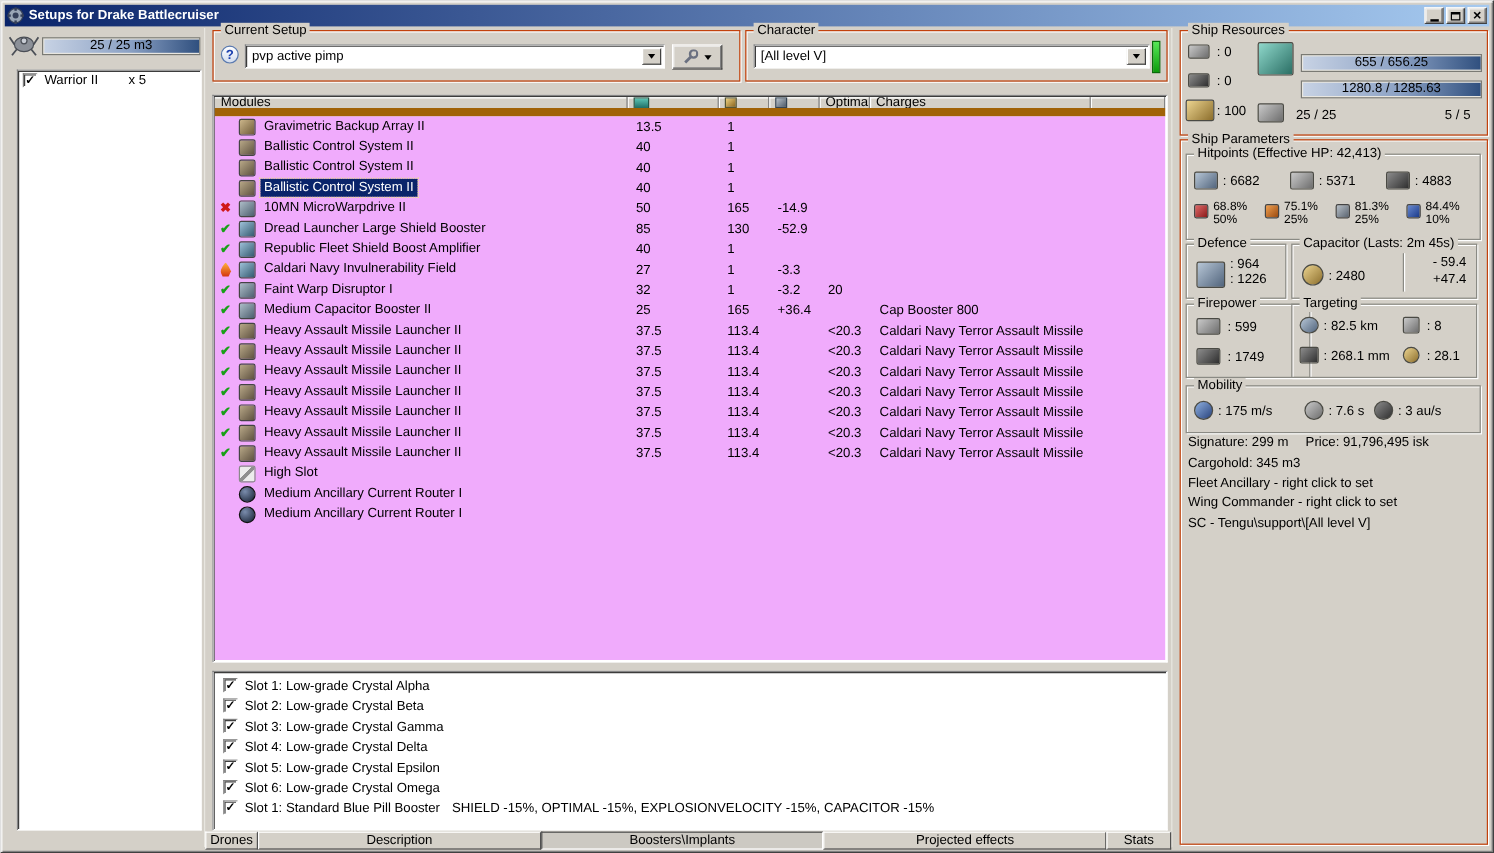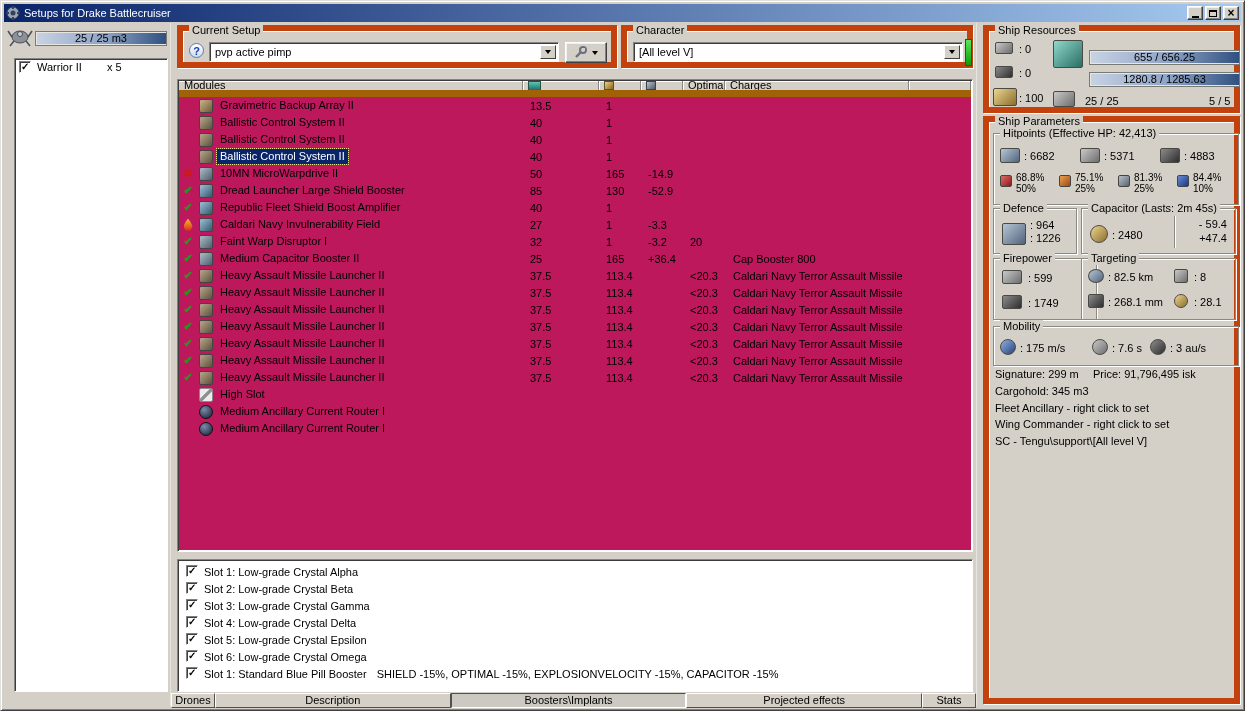--- a/index.html
+++ b/index.html
@@ -2,29 +2,29 @@
 <html><head>
 <meta charset="utf-8">
 <style>
   *{margin:0;padding:0;box-sizing:border-box;font-style:normal}
   html,body{width:1245px;height:711px}
   body{font-family:"Liberation Sans",sans-serif;font-size:11px;color:#000;background:#d4d0c8;position:relative;overflow:hidden}
   .window{position:absolute;inset:0;background:#d4d0c8;border:1px solid;border-color:#dfdfdf #404040 #404040 #dfdfdf;box-shadow:inset 1px 1px 0 #fff,inset -1px -1px 0 #808080}
 
   
   .titlebar{position:absolute;left:3px;top:3px;right:3px;height:18px;display:flex;align-items:center;background:linear-gradient(90deg,#0a246a,#a6caf0);padding:0 2px}
-  .title{color:#fff;font-weight:400;margin-left:4px}
+  .title{color:#fff;font-weight:700;margin-left:4px}
   .tb-btns{margin-left:auto;display:flex;gap:2px}
   .tbb{width:16px;height:14px;background:#d4d0c8;border:1px solid;border-color:#fff #404040 #404040 #fff;box-shadow:inset -1px -1px 0 #808080,inset 1px 1px 0 #f0f0f0;display:flex;align-items:center;justify-content:center;cursor:default}
   .g-min{width:7px;height:2px;background:#000;margin-top:7px}
   .g-max{width:8px;height:7px;border:1px solid #000;border-top-width:2px}
   .g-x::before{content:"×";font-weight:700;font-size:12px;line-height:1}
 
   
-  .group{position:absolute;border:6px solid #c2410c;box-shadow:1px 1px 0 #fff,inset 1px 1px 0 #fff}
+  .group{position:absolute;border:1px solid #c2410c;box-shadow:1px 1px 0 #fff,inset 1px 1px 0 #fff}
   .group-label{position:absolute;top:-7px;left:6px;background:#d4d0c8;padding:0 3px;line-height:13px;white-space:nowrap}
   .sunken2{background:#fff;border:1px solid;border-color:#848484 #fff #fff #848484;box-shadow:inset 1px 1px 0 #3c3c3c}
   .cb{position:absolute;width:12px;height:12px;background:#fff;border:1px solid;border-color:#808080 #fff #fff #808080;box-shadow:inset 1px 1px 0 #404040}
   .cb.checked::after{content:"✓";position:absolute;left:1px;top:-1px;font-weight:700;font-size:10px;color:#000}
   .combo{position:absolute;background:#fff;border:1px solid;border-color:#848484 #fff #fff #848484;box-shadow:inset 1px 1px 0 #3c3c3c}
   .combo-text{position:absolute;left:5px;top:2px;line-height:15px;white-space:nowrap}
   .combo-btn{position:absolute;top:2px;right:2px;bottom:2px;width:16px;background:#d4d0c8;border:1px solid;border-color:#fff #404040 #404040 #fff;display:flex;align-items:center;justify-content:center}
   .arr{width:0;height:0;border-left:3px solid transparent;border-right:3px solid transparent;border-top:4px solid #000}
   .rbar{position:absolute;border:1px solid #7a7a74;background:#e8e6e0;overflow:hidden}
   .rbar i{position:absolute;left:1px;top:1px;bottom:1px;width:99.4%;background:linear-gradient(90deg,#c7d2e4,#8ba1c4 55%,#30507f)}
@@ -57,21 +57,21 @@
   .c-char{left:6px;top:11px;width:330px;height:20px}
   .skill-bar{position:absolute;left:338px;top:8px;width:7px;height:27px;background:linear-gradient(#56e856,#0c9c0c);border:1px solid #0a6a0a}
 
   
   .modules-box{position:absolute;left:176px;top:78px;width:796px;height:473px}
   .mhead{position:absolute;left:1px;right:1px;top:1px;height:16px;display:grid;grid-template-columns:344px 76px 42px 42px 42px 184px auto;background:#d4d0c8;border-bottom:7px solid #a16207}
   .hc{position:relative;border-right:1px solid #848484;box-shadow:inset 0 1px 0 #fff,1px 0 0 #fff;line-height:15px;padding-left:5px;display:flex;align-items:center;overflow:hidden}
   .chip{width:13px;height:10px;background:linear-gradient(#5cc4b4,#1f6e66);border:1px solid #254;display:inline-block}
   .pgi{width:10px;height:9px;background:linear-gradient(135deg,#ecd080,#8a641e);border:1px solid #553;display:inline-block}
   .capi{width:10px;height:9px;background:linear-gradient(135deg,#b9c2cc,#4e5a68);border:1px solid #345;display:inline-block}
-  .mbody{position:absolute;left:1px;right:1px;top:17px;bottom:1px;background:#be185d;overflow:hidden}
+  .mbody{position:absolute;left:1px;right:1px;top:17px;bottom:1px;background:#f0abfc;overflow:hidden}
   .mrow{display:grid;grid-template-columns:18px 20px 306px 76px 42px 42px 42px 184px auto;height:17px;align-items:center}
   .mst{display:flex;align-items:center;justify-content:center}
   .mst.ok::before{content:"✔";color:#18a018;font-size:11px;font-weight:700}
   .mst.err::before{content:"✖";color:#d01818;font-size:11px;font-weight:700}
   .mst.burn::before{content:"";width:9px;height:12px;background:linear-gradient(#ffb23a,#d22f10);clip-path:polygon(50% 0%,78% 30%,100% 62%,78% 100%,22% 100%,0% 62%,22% 30%)}
   .ic{width:14px;height:14px;border:1px solid #444;border-radius:2px;margin-left:2px}
   .ic.mod-a{background:linear-gradient(135deg,#cbb58a,#6e5a38)}
   .ic.mod-b{background:linear-gradient(135deg,#b8a888,#5d5040)}
   .ic.mod-c{background:linear-gradient(135deg,#aebdc8,#4c5e6e)}
   .ic.mod-d{background:linear-gradient(135deg,#9ec0d8,#33596e)}

